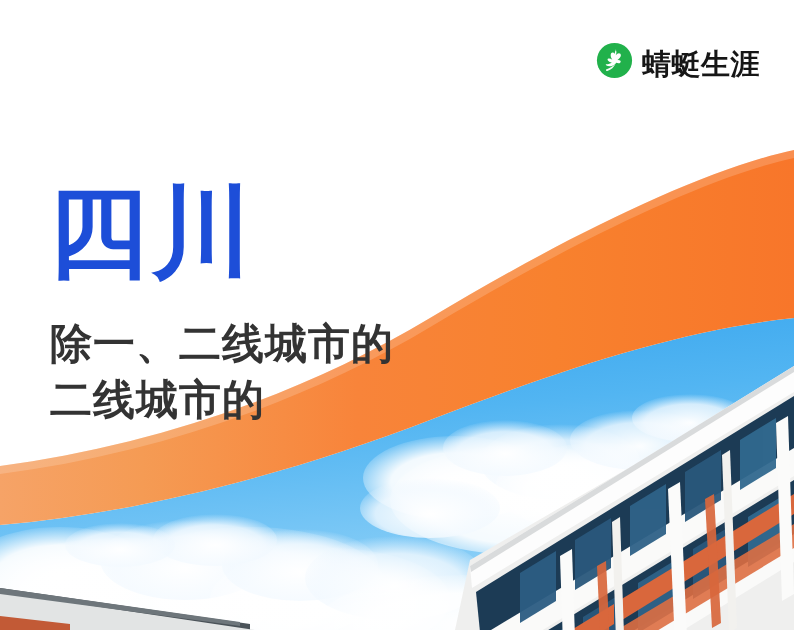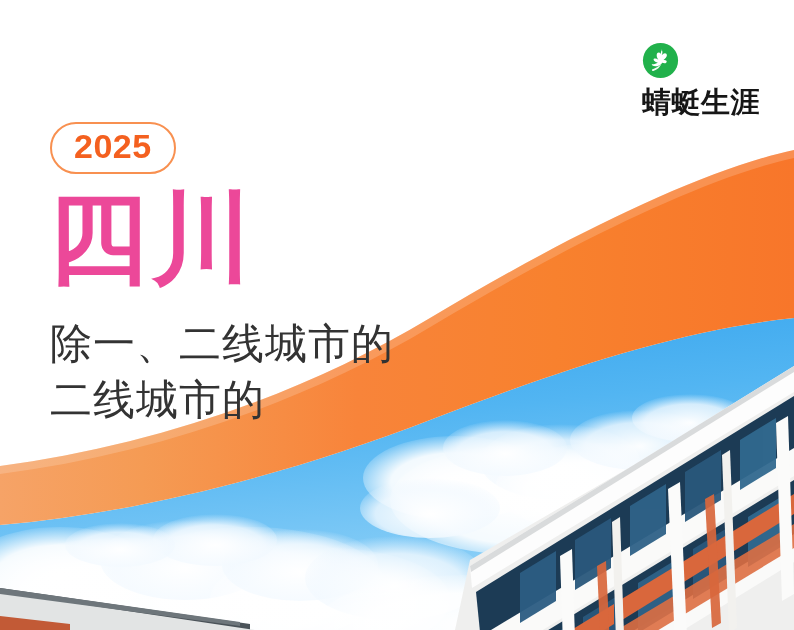--- a/index.html
+++ b/index.html
@@ -19,21 +19,21 @@
   
   #artwork { position:absolute; inset:0; width:794px; height:630px; }
 
   
   .logo-bar {
     position:absolute;
     top:42px; right:34px;
     display:flex; align-items:center; gap:28px;
     z-index:6;
   }
-  .logo { display:flex; align-items:flex-start; gap:9px;flex-direction:column; }
+  .logo { display:flex; align-items:flex-end; gap:9px; }
   .logo-mark { width:37px; height:37px; flex:0 0 auto; display:block; }
   .logo-text {
     font-family:"DejaVu Sans", sans-serif;
     font-size:29px;
     font-weight:700;
     color:#161616;
     letter-spacing:0.5px;
     line-height:1;
     white-space:nowrap;
   }
@@ -53,42 +53,42 @@
     font-size:34px;
     font-weight:700;
     color:#F4601F;
     line-height:1.05;
     letter-spacing:0.5px;
   }
 
   
   .province {
     position:absolute;
-    left:48px; top:186px;
+    left:48px; top:180px;
     font-family:"DejaVu Sans", sans-serif;
     font-size:100px;
     font-weight:700;
-    color:#ec4899;
+    color:#1d4ed8;
     line-height:1.05;
     letter-spacing:4px;
     white-space:nowrap;
     z-index:6;
     text-align:center;
   }
 
   
   .subtitle {
     position:absolute;
     left:50px; top:316px;
     z-index:6;
   }
   .subtitle div {
     font-family:"DejaVu Sans", sans-serif;
     font-size:42px;
-    font-weight:400;
+    font-weight:700;
     color:#333333;
     line-height:1.33;
     letter-spacing:1px;
     white-space:nowrap;
   }
 </style>
 </head>
 <body>
 
 <div id="poster">
@@ -246,23 +246,20 @@
       <svg class="logo-mark" viewBox="0 0 40 40">
         <circle cx="20" cy="20" r="19" fill="#21B14B"></circle>
         <path d="M20.2 8.4c1.1 0 1.9 1.1 1.9 2.6 0 1.1-.3 2.3-.8 3.4 1.1-1.3 2.4-2.2 3.5-2.2 1.3 0 2.1.9 2.1 2.2 0 1.9-1.7 3.9-4 5.2 1.6-.2 2.9.1 3.5.8.5.6.4 1.4-.2 1.9-.9.8-2.6.8-4.3.1-1 1.4-2.5 2.6-4.1 3.2-2.6 1-5.2.6-6.9-.6-.5-.3-.4-.9.2-.9 2.1.1 4.3-.6 6-1.9-2-.3-3.6-1.3-4.4-2.6-.4-.7-.1-1.5.7-1.7 1.2-.3 2.9.2 4.3 1.2-1.3-1.8-2-3.8-1.8-5.4.2-1.4 1-2.3 2.1-2.3.9 0 1.8.6 2.5 1.6-.2-1.3-.1-2.4.4-3.2.3-.6.8-1 1.3-1.1z" fill="#FFFFFF"></path>
         <path d="M10.8 29.6c3.6-1.1 7.2-3.2 10.2-6.2-1.3 3.5-4.6 6.6-8.7 7.9-.8.2-1.4.1-1.5-.4-.1-.5.3-1.1 0-1.3z" fill="#FFFFFF" opacity="0.95"></path>
       </svg>
       <span class="logo-text">蜻蜓生涯</span>
     </div>
 
   </div>
 
-  <div class="year-badge">
-    <span>2025</span>
-  </div>
 
   <div class="province">四川</div>
 
   <div class="subtitle">
     <div>除一、二线城市的</div>
     <div>二线城市的</div>
   </div>
 
 </div>
 

